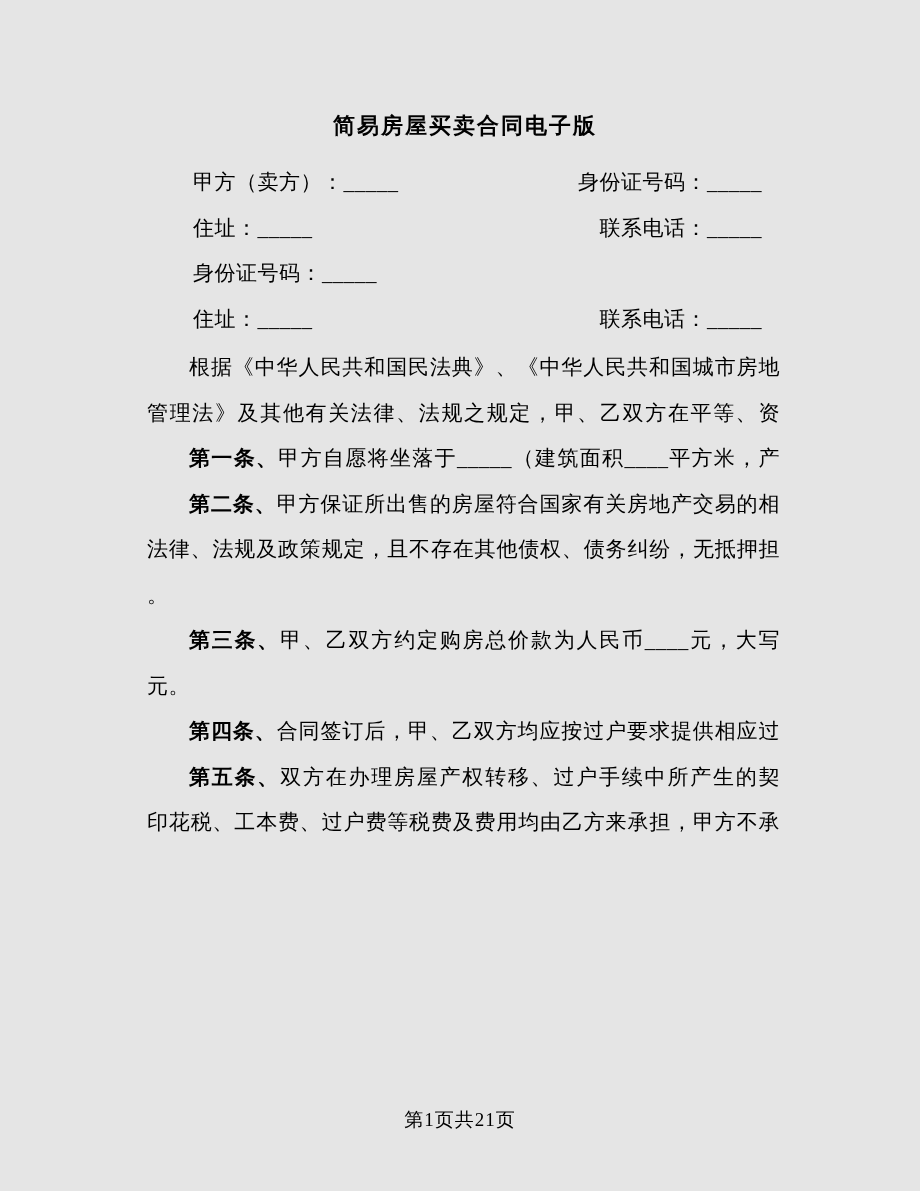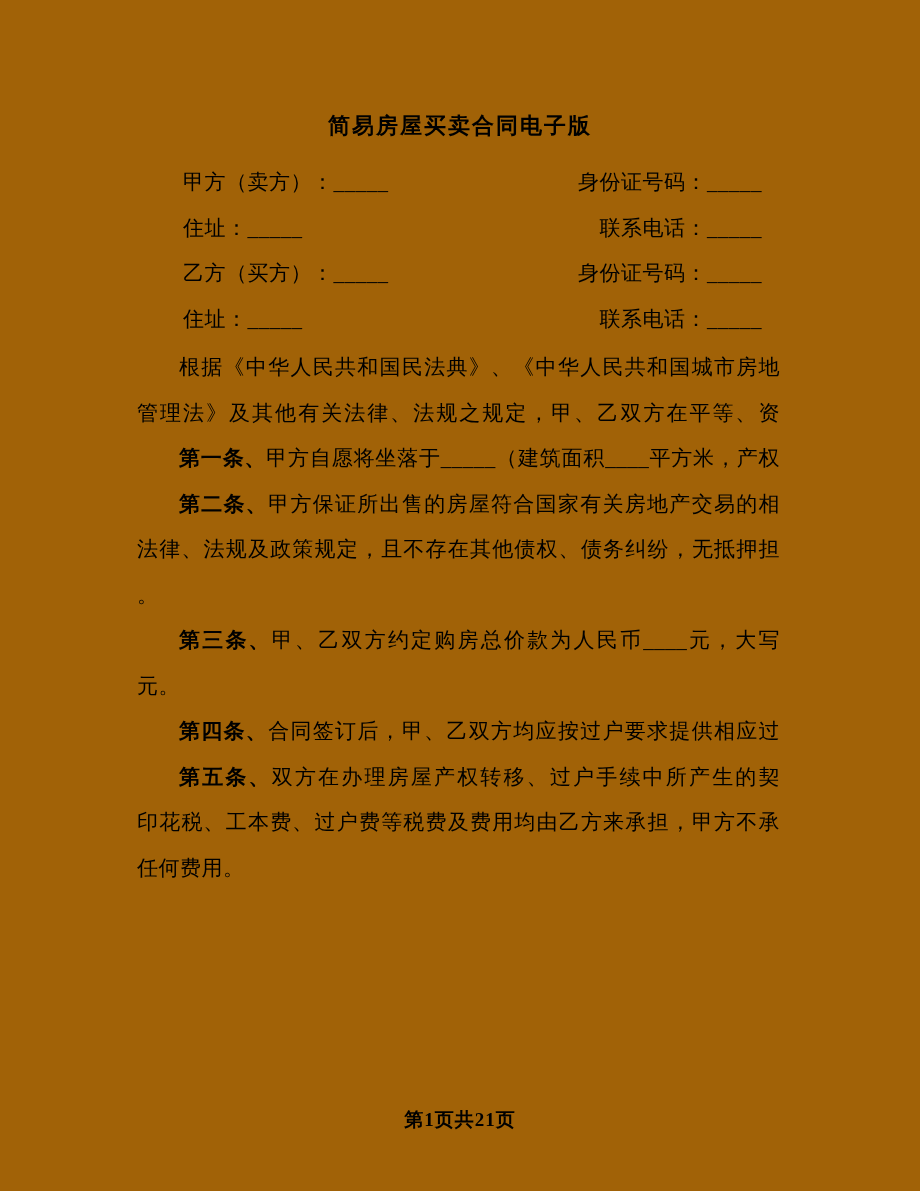--- a/index.html
+++ b/index.html
@@ -1,24 +1,25 @@
 <!DOCTYPE html>
 <html><head>
 <meta charset="utf-8">
 <style>
   * { margin: 0; padding: 0; box-sizing: border-box; }
   html, body { background: #ffffff; }
   .page {
     position: relative;
     width: 920px;
     height: 1191px;
-    background: #a16207;
+    background: #e5e5e5;
     color: #000000;
     font-family: "Liberation Serif", "DejaVu Serif", serif;
     overflow: hidden;
+    padding-left: 10px;
   }
   .doc-title {
     padding-top: 103px;
     height: 149px;
     text-align: center;
     font-size: 22px;
     font-weight: bold;
     line-height: 46px;
     letter-spacing: 2px;
   }
@@ -58,41 +59,39 @@
   .clause-num { font-weight: bold; }
   .page-footer {
     position: absolute;
     left: 0;
     right: 0;
     top: 1104px;
     text-align: center;
     font-size: 19px;
     line-height: 32px;
     letter-spacing: 1px;
-    font-weight: bold;
   }
 </style>
 </head>
 <body>
 
 <div class="page">
 
   <div class="doc-title">简易房屋买卖合同电子版</div>
 
   <div class="parties">
     <div class="party-row">
       <span class="party-cell">甲方（卖方）：_____</span>
       <span class="party-cell">身份证号码：_____</span>
     </div>
     <div class="party-row">
       <span class="party-cell">住址：_____</span>
       <span class="party-cell">联系电话：_____</span>
     </div>
     <div class="party-row">
-      <span class="party-cell">乙方（买方）：_____</span>
       <span class="party-cell">身份证号码：_____</span>
     </div>
     <div class="party-row">
       <span class="party-cell">住址：_____</span>
       <span class="party-cell">联系电话：_____</span>
     </div>
   </div>
 
   <div class="body-text">
     <div class="line indent jl">
@@ -121,20 +120,17 @@
     </div>
     <div class="line indent jl">
       <span class="clause-num">第四条、</span><span>合同签订后，甲、乙双方均应按过户要求提供相应过户</span>
     </div>
     <div class="line indent jl">
       <span class="clause-num">第五条、</span><span>双方在办理房屋产权转移、过户手续中所产生的契税、</span>
     </div>
     <div class="line jl">
       <span class="clause-num"></span><span>印花税、工本费、过户费等税费及费用均由乙方来承担，甲方不承担</span>
     </div>
-    <div class="line">
-      <span class="clause-num"></span><span>任何费用。</span>
-    </div>
   </div>
 
   <div class="page-footer">第1页共21页</div>
 
 </div>
 
 </body></html>

